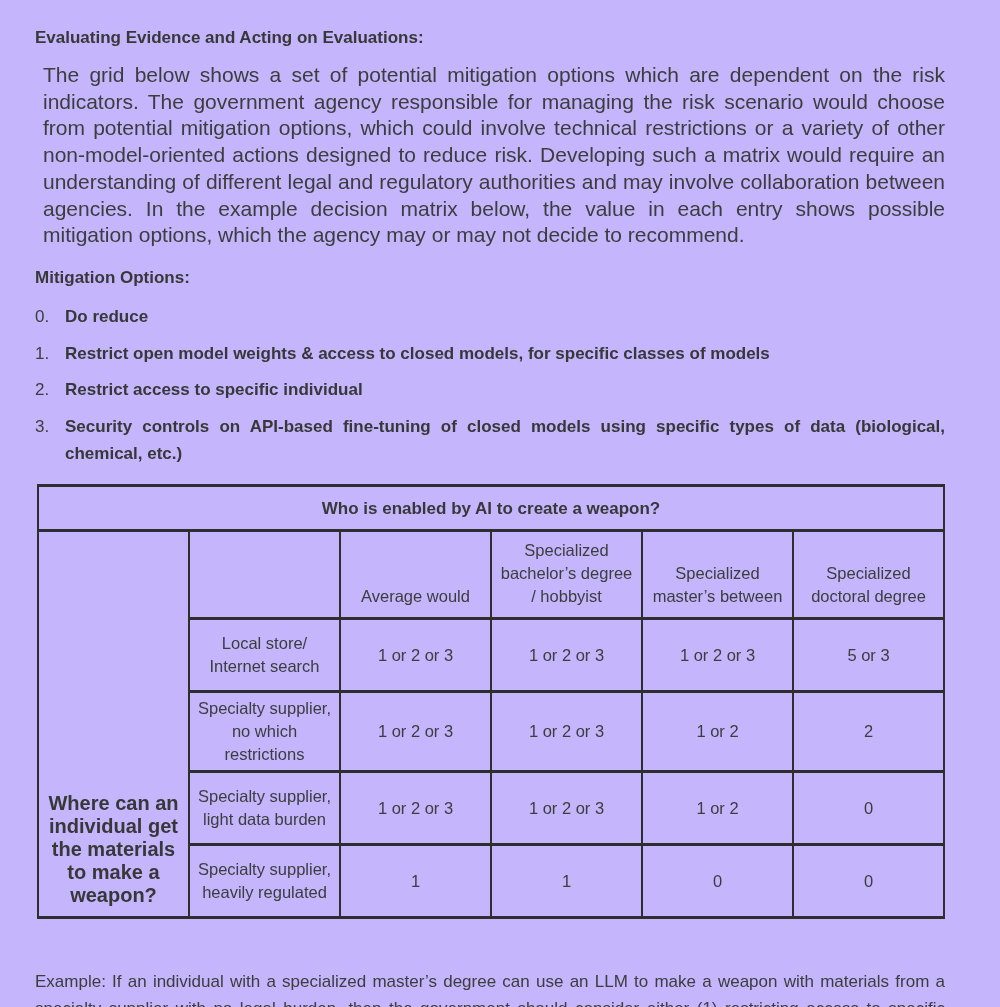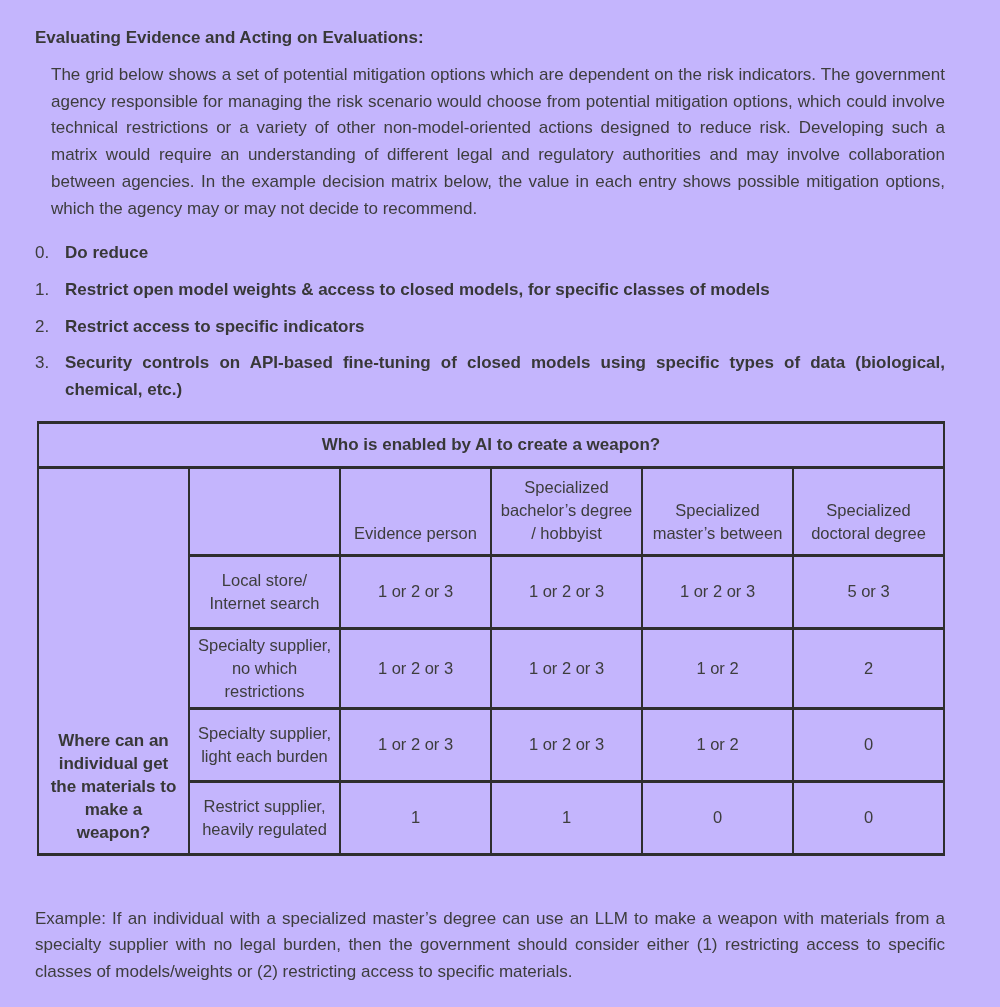--- a/index.html
+++ b/index.html
@@ -18,24 +18,24 @@
     overflow: hidden;
   }
   .section-heading {
     font-size: 17px;
     font-weight: bold;
     line-height: 21px;
     margin: 0 0 14px 0;
     color: #383838;
   }
   .body-paragraph {
-    font-size: 17px;
+    font-size: 21px;
     line-height: 26.7px;
     text-align: justify;
-    margin: 0 0 18px 16px;
+    margin: 0 0 18px 8px;
   }
   .mitigation-heading {
     font-size: 17px;
     font-weight: bold;
     line-height: 21px;
     margin: 0 0 16px 0;
     color: #383838;
   }
   .options-list {
     list-style: none;
@@ -87,21 +87,21 @@
   .header-row td {
     height: 72px;
     vertical-align: bottom;
     padding-bottom: 9px;
   }
   .header-cell-bachelor { padding-left: 12px; padding-right: 12px; }
   .row-group-cell {
     font-weight: bold;
     width: 156px;
     line-height: 26.5px;
-    font-size: 17px;
+    font-size: 20px;
     color: #383838;
   }
   .row-label-cell { width: 172px; line-height: 23px; margin-top: 28px; }
   .col-average   { width: 117px; }
   .col-bachelor  { width: 175px; margin-top: 28px; }
   .col-master    { width: 138px; }
   .col-doctoral  { width: 142px; margin-top: 28px; }
   .data-row td { height: 62px; }
   .example-paragraph {
     font-size: 17px;
@@ -112,76 +112,77 @@
 </style>
 </head>
 <body>
 
 <div class="page">
 
   <h3 class="section-heading">Evaluating Evidence and Acting on Evaluations:</h3>
 
   <p class="body-paragraph">The grid below shows a set of potential mitigation options which are dependent on the risk indicators. The government agency responsible for managing the risk scenario would choose from potential mitigation options, which could involve technical restrictions or a variety of other non-model-oriented actions designed to reduce risk. Developing such a matrix would require an understanding of different legal and regulatory authorities and may involve collaboration between agencies. In the example decision matrix below, the value in each entry shows possible mitigation options, which the agency may or may not decide to recommend.</p>
 
+  <h3 class="mitigation-heading">Mitigation Options:</h3>
 
   <ol class="options-list">
     <li class="option-item">
       <span class="option-number">0.</span>
       <span class="option-text">Do reduce</span>
     </li>
     <li class="option-item">
       <span class="option-number">1.</span>
       <span class="option-text">Restrict open model weights &amp; access to closed models, for specific classes of models</span>
     </li>
     <li class="option-item">
       <span class="option-number">2.</span>
-      <span class="option-text">Restrict access to specific indicators</span>
+      <span class="option-text">Restrict access to specific individual</span>
     </li>
     <li class="option-item">
       <span class="option-number">3.</span>
       <span class="option-text">Security controls on API-based fine-tuning of closed models using specific types of data (biological, chemical, etc.)</span>
     </li>
   </ol>
 
   <table class="matrix-table">
     <tbody>
       <tr class="title-row">
         <td colspan="6" class="matrix-title-cell">Who is enabled by AI to create a weapon?</td>
       </tr>
       <tr class="header-row">
         <td rowspan="5" class="row-group-cell">Where can an individual get the materials to make a weapon?</td>
         <td class="row-label-cell"></td>
-        <td class="col-average">Evidence person</td>
+        <td class="col-average">Average would</td>
         <td class="col-bachelor header-cell-bachelor">Specialized bachelor’s degree / hobbyist</td>
         <td class="col-master">Specialized master’s between</td>
         <td class="col-doctoral">Specialized doctoral degree</td>
       </tr>
       <tr class="data-row">
         <td class="row-label-cell">Local store/ Internet search</td>
         <td>1 or 2 or 3</td>
         <td>1 or 2 or 3</td>
         <td>1 or 2 or 3</td>
         <td>5 or 3</td>
       </tr>
       <tr class="data-row">
         <td class="row-label-cell">Specialty supplier, no which restrictions</td>
         <td>1 or 2 or 3</td>
         <td>1 or 2 or 3</td>
         <td>1 or 2</td>
         <td>2</td>
       </tr>
       <tr class="data-row">
-        <td class="row-label-cell">Specialty supplier, light each burden</td>
+        <td class="row-label-cell">Specialty supplier, light data burden</td>
         <td>1 or 2 or 3</td>
         <td>1 or 2 or 3</td>
         <td>1 or 2</td>
         <td>0</td>
       </tr>
       <tr class="data-row">
-        <td class="row-label-cell">Restrict supplier, heavily regulated</td>
+        <td class="row-label-cell">Specialty supplier, heavily regulated</td>
         <td>1</td>
         <td>1</td>
         <td>0</td>
         <td>0</td>
       </tr>
     </tbody>
   </table>
 
   <p class="example-paragraph">Example: If an individual with a specialized master’s degree can use an LLM to make a weapon with materials from a specialty supplier with no legal burden, then the government should consider either (1) restricting access to specific classes of models/weights or (2) restricting access to specific materials.</p>
 

